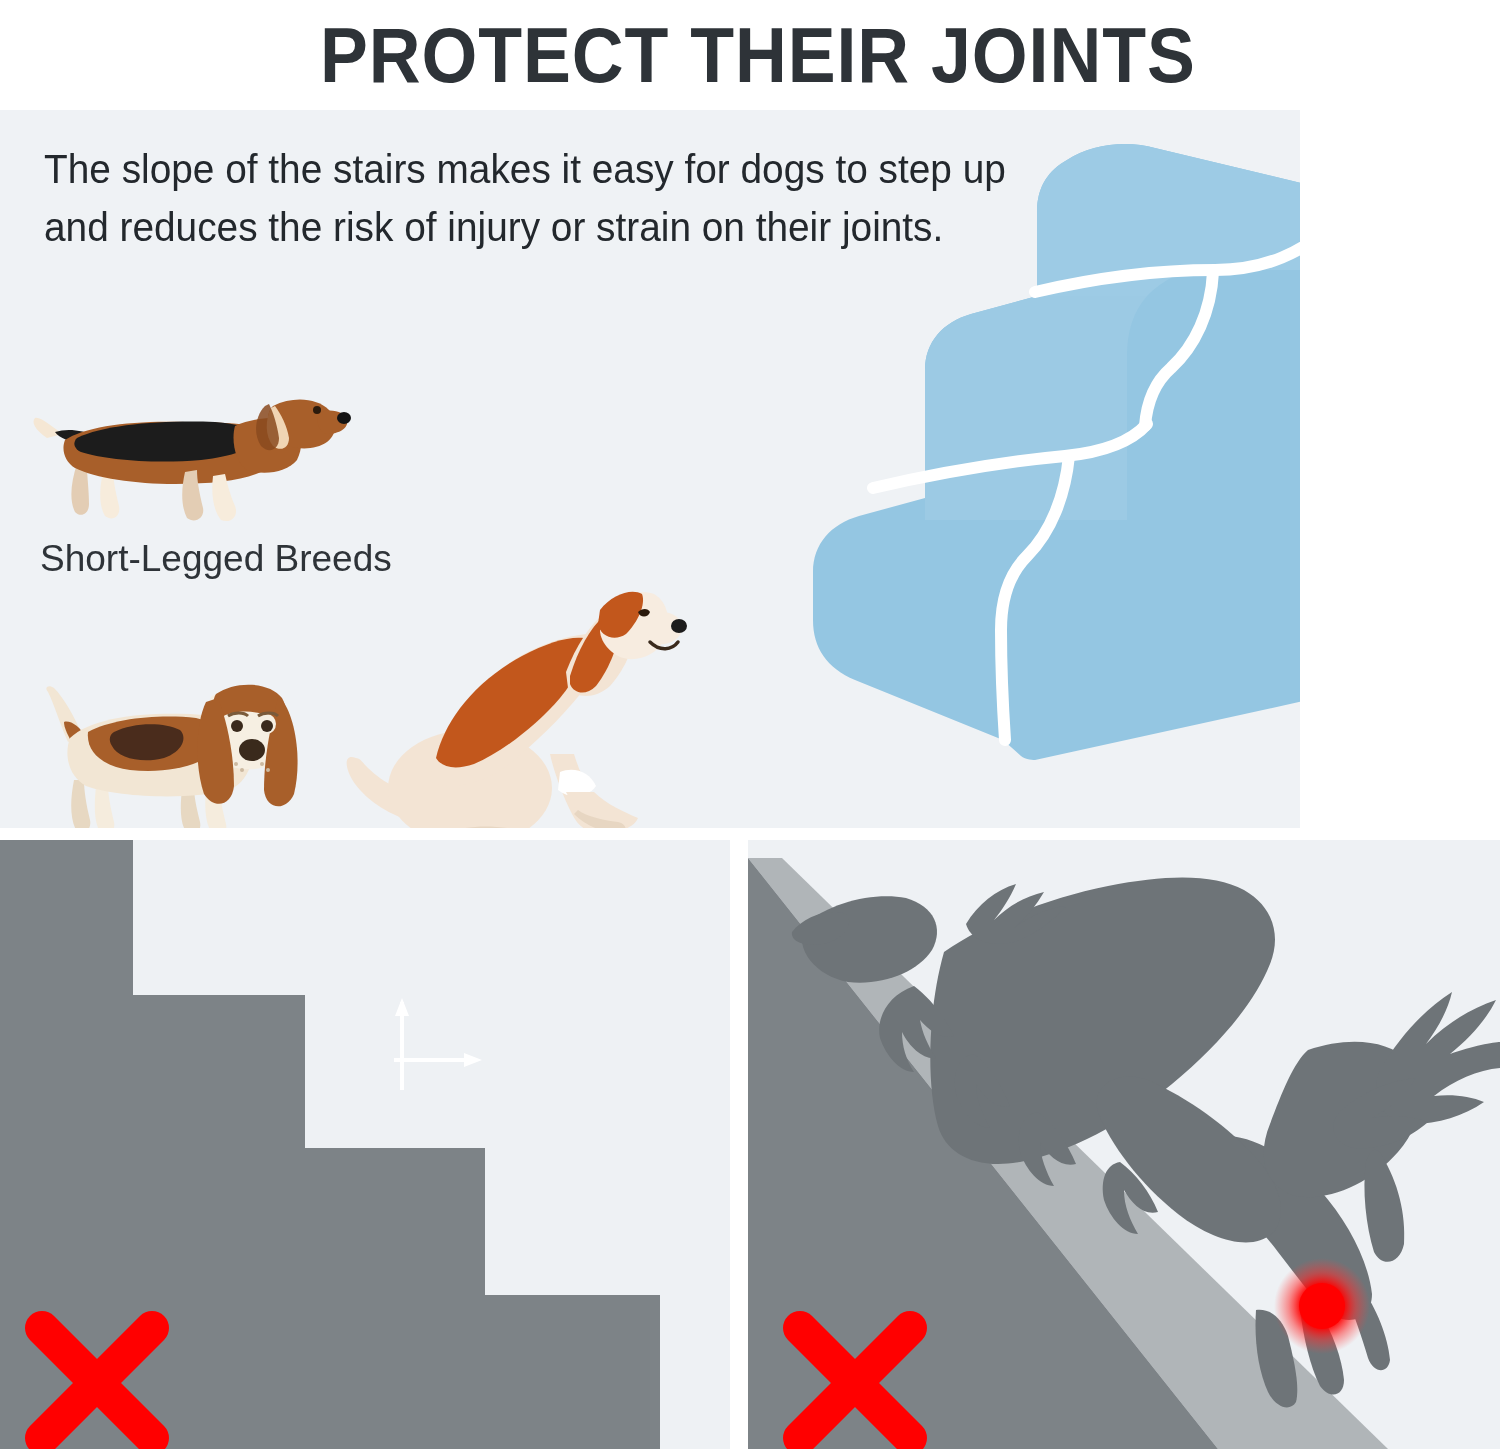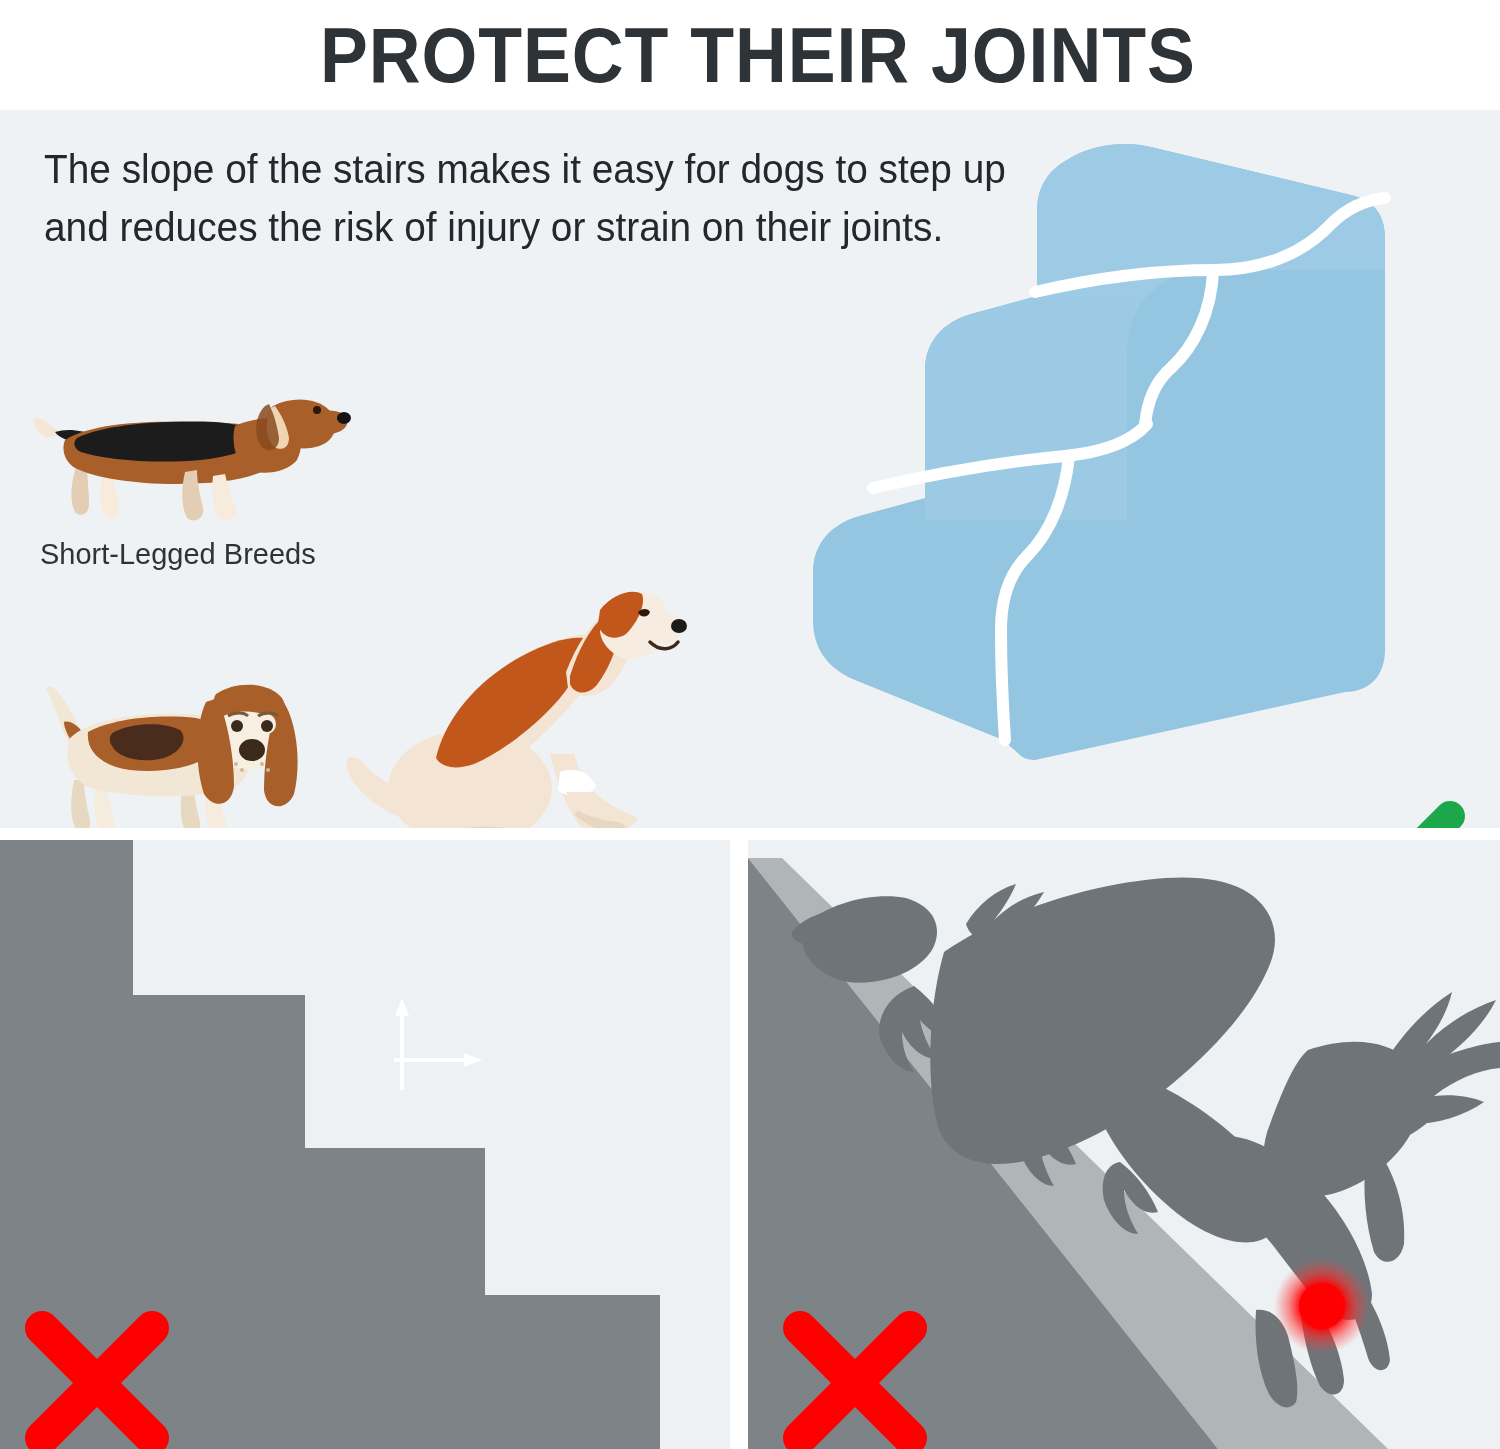--- a/index.html
+++ b/index.html
@@ -34,40 +34,40 @@
     transform: scaleX(0.92);
     transform-origin: center;
     white-space: nowrap;
     line-height: 1;
   }
 
   
   #top-panel {
     position: absolute;
     left: 0; top: 110px;
-    width: 1500px; height: 718px;
+    width: 1300px; height: 718px;
     background: #eff2f5;
     overflow: hidden;
   }
   #intro-text {
     position: absolute;
     left: 44px; top: 30px;
     width: 1060px;
     font-family: "Liberation Sans Narrow", "Liberation Sans", sans-serif;
     font-size: 40px;
     line-height: 1.45;
     color: #23282d;
     transform: scaleX(0.97);
     transform-origin: left top;
   }
 
   .dog-label {
     position: absolute;
     font-family: "Liberation Sans", sans-serif;
-    font-size: 29px;
+    font-size: 37px;
     color: #2e3338;
     white-space: nowrap;
   }
   #label-short-legged { left: 40px; top: 428px; }
 
   .dog-art { position: absolute; }
   #dog-dachshund { left: 25px;  top: 262px; width: 330px; height: 160px; }
   #dog-basset    { left: 30px;  top: 550px; width: 300px; height: 185px; }
   #dog-injured   { left: 338px; top: 466px; width: 355px; height: 272px; }
 

